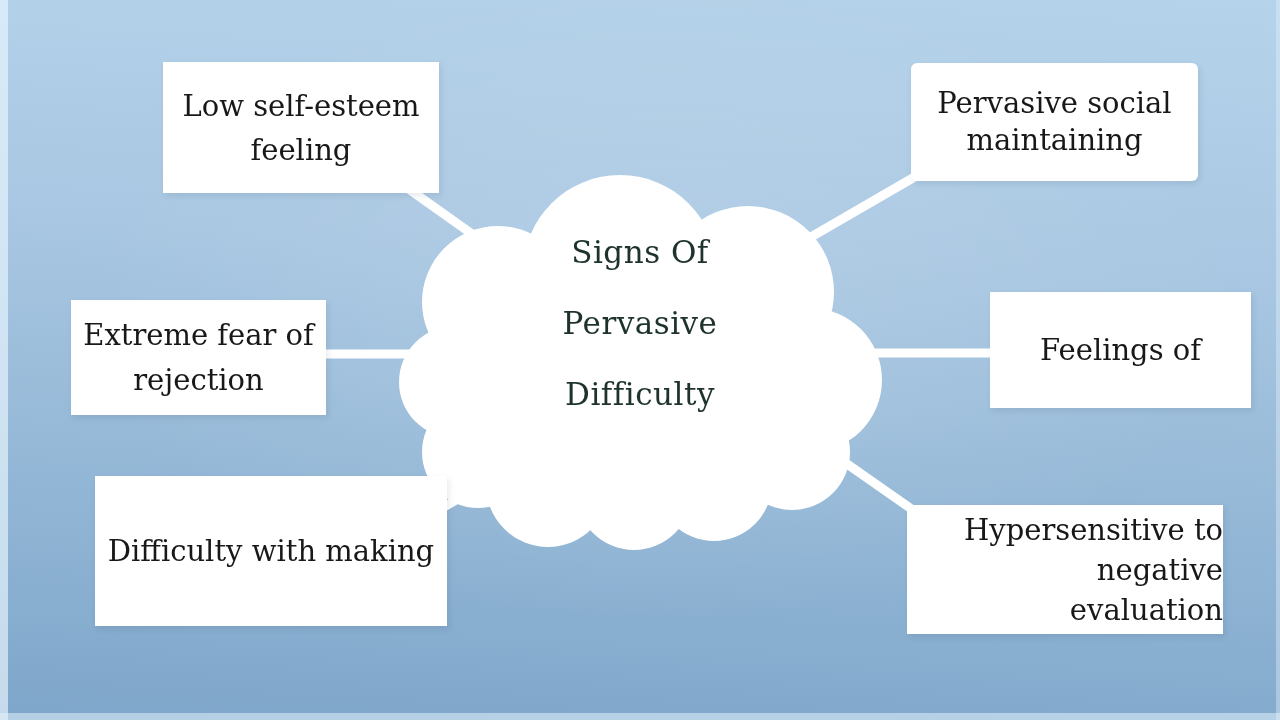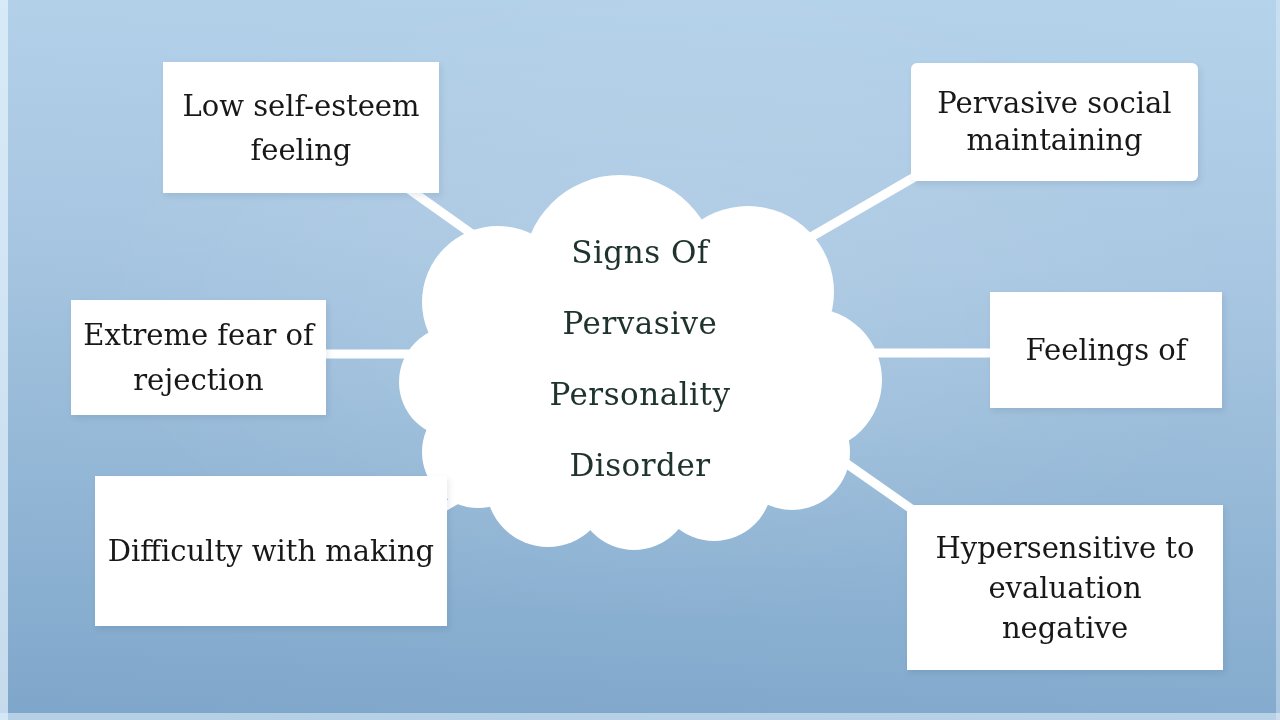--- a/index.html
+++ b/index.html
@@ -46,22 +46,22 @@
     text-align: center;
     font-size: 29px;
     box-shadow: 2px 3px 6px rgba(30,50,80,0.10);
   }
   .node div { white-space: nowrap; }
 
   .node-top-left      { left: 142px; top:  62px; width: 276px; height: 131px; line-height: 44px; margin-left: 21px; }
   .node-middle-left   { left:  55px; top: 300px; width: 255px; height: 115px; line-height: 45px; margin-left: 16px; }
   .node-bottom-left   { left:  95px; top: 476px; width: 352px; height: 150px; line-height: 40px; }
   .node-top-right     { left: 911px; top:  63px; width: 287px; height: 118px; line-height: 37px; padding-top: 0; border-radius: 6px; }
-  .node-middle-right  { left: 990px; top: 292px; width: 232px; height: 116px; line-height: 45px; }
-  .node-bottom-right  { left: 907px; top: 505px; width: 316px; height: 165px; line-height: 40px; }
+  .node-middle-right  { left: 990px; top: 292px; width: 261px; height: 116px; line-height: 45px; }
+  .node-bottom-right  { left: 907px; top: 505px; width: 316px; height: 129px; line-height: 40px; align-items: flex-end; }
 </style>
 </head>
 <body>
 
 <div class="canvas">
 
   <div class="edge edge-left"></div>
   <div class="edge edge-bottom"></div>
   <div class="edge edge-right"></div>
 
@@ -85,22 +85,21 @@
       <circle cx="634" cy="492" r="58"></circle>
       <circle cx="714" cy="483" r="58"></circle>
       <circle cx="792" cy="452" r="58"></circle>
       <ellipse cx="638" cy="372" rx="190" ry="148"></ellipse>
     </g>
   </svg>
 
   <div class="central-title">
     <div>Signs Of</div>
     <div>Pervasive</div>
-    <div>Personality</div>
-    <div>Disorder</div>
+    <div>Difficulty</div>
   </div>
 
   <div class="node node-top-left">
     <div>Low self-esteem</div>
     <div>feeling</div>
   </div>
 
   <div class="node node-middle-left">
     <div>Extreme fear of</div>
     <div>rejection</div>
@@ -114,17 +113,17 @@
     <div>Pervasive social</div>
     <div>maintaining</div>
   </div>
 
   <div class="node node-middle-right">
     <div>Feelings of</div>
   </div>
 
   <div class="node node-bottom-right">
     <div>Hypersensitive to</div>
+    <div>negative</div>
     <div>evaluation</div>
-    <div>negative</div>
   </div>
 
 </div>
 
 </body></html>

